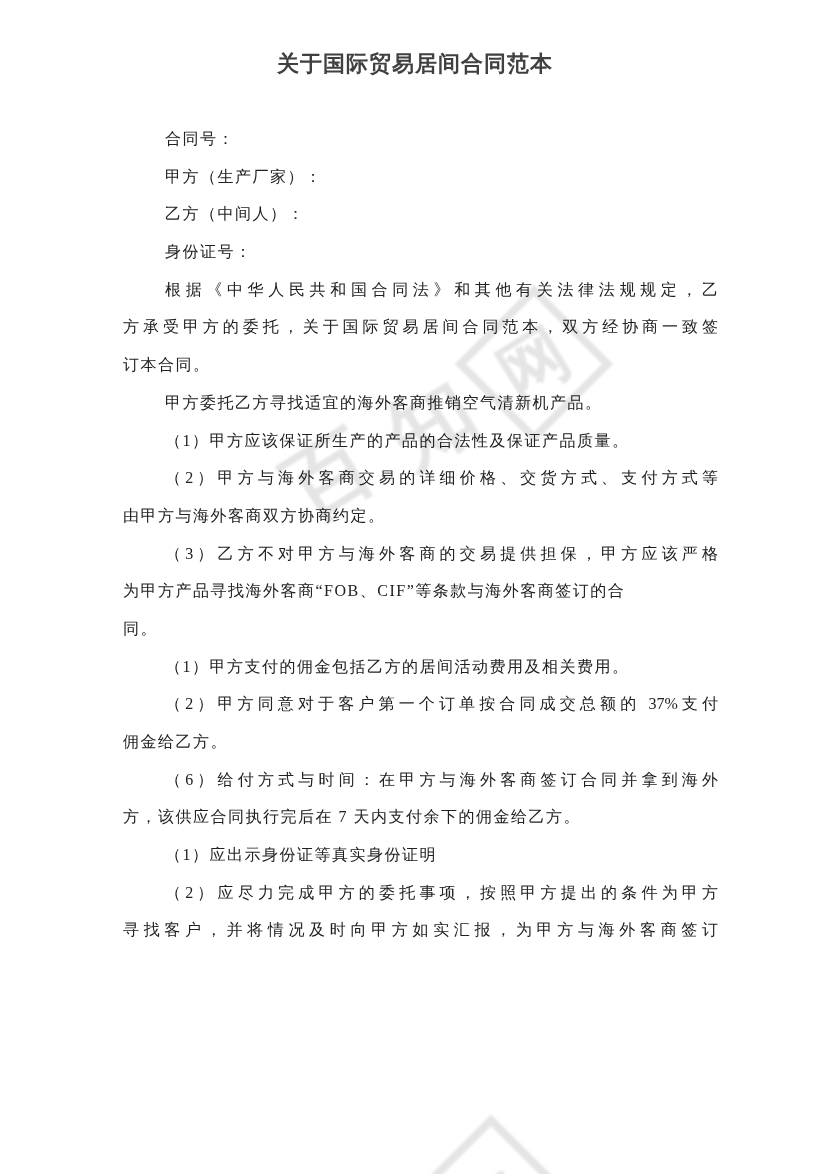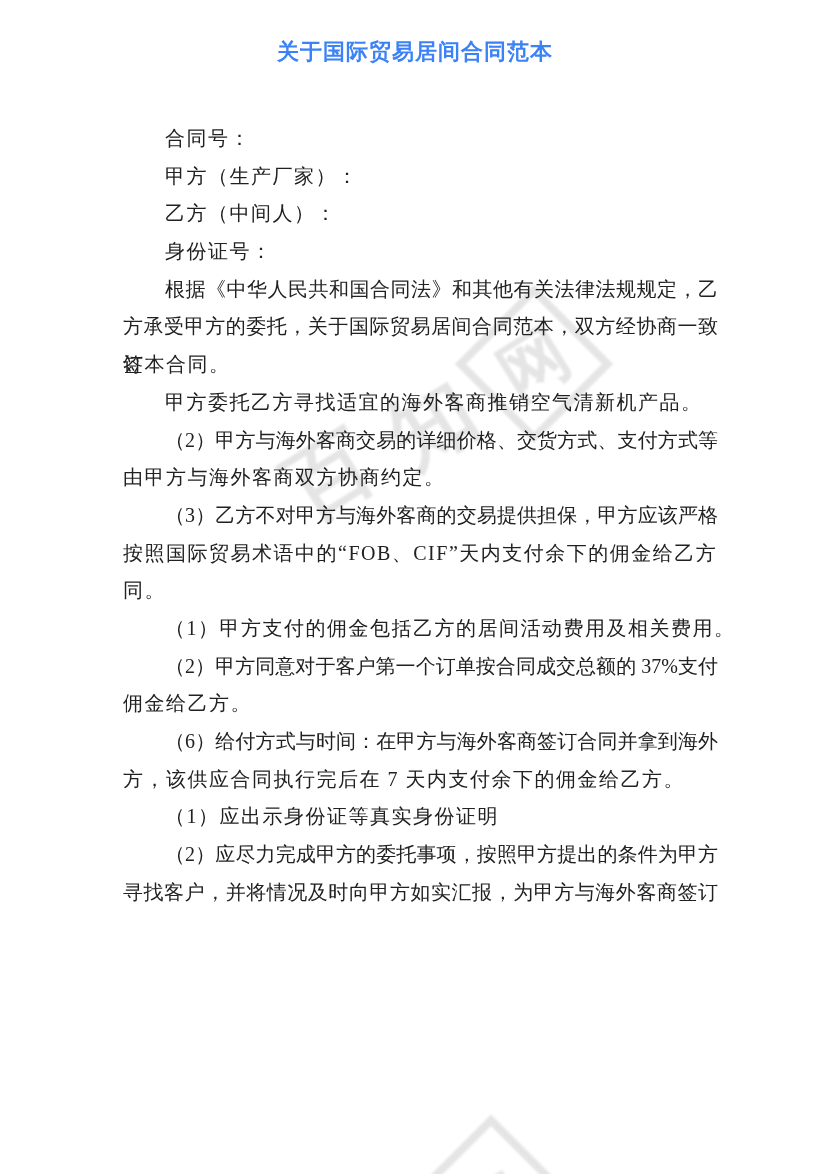--- a/index.html
+++ b/index.html
@@ -42,35 +42,35 @@
   .wm-diamond.bottom { left:408px; top:1149px; width:150px; height:150px; }
   .wm-diamond.bottom .wm-inner {
     font-size:104px; line-height:104px; font-weight:700;
     color:rgba(0,0,0,0.10);
     transform:rotate(-77deg);
   }
 
   
   .content { position:absolute; inset:0; z-index:1; }
   .doc-title {
-    padding-top:40px;
+    padding-top:52px;
     text-align:center;
     font-size:22px; line-height:24px;
     font-weight:700;
     letter-spacing:1px;
-    color:#3b82f6;
+    color:#404040;
   }
   .doc-body {
     position:absolute;
     left:123px; top:120px;
     width:595px;
   }
   .line {
     height:37.7px; line-height:37.7px;
-    font-size:20px;
+    font-size:16px;
     letter-spacing:1.5px;
     white-space:nowrap;
   }
   .line.indent { padding-left:42px; }
   .line.just {
     letter-spacing:0;
     white-space:normal;
     text-align:justify;
     text-align-last:justify;
     text-justify:inter-character;
@@ -96,24 +96,25 @@
     <div class="doc-title">关于国际贸易居间合同范本</div>
     <div class="doc-body">
         <div class="line indent">合同号：</div>
         <div class="line indent">甲方（生产厂家）：</div>
         <div class="line indent">乙方（中间人）：</div>
         <div class="line indent">身份证号：</div>
         <div class="line indent just">根据《中华人民共和国合同法》和其他有关法律法规规定，乙</div>
         <div class="line just">方承受甲方的委托，关于国际贸易居间合同范本，双方经协商一致签</div>
         <div class="line">订本合同。</div>
         <div class="line indent">甲方委托乙方寻找适宜的海外客商推销空气清新机产品。</div>
+        <div class="line indent">（1）甲方应该保证所生产的产品的合法性及保证产品质量。</div>
         <div class="line indent just">（2）甲方与海外客商交易的详细价格、交货方式、支付方式等</div>
         <div class="line">由甲方与海外客商双方协商约定。</div>
         <div class="line indent just">（3）乙方不对甲方与海外客商的交易提供担保，甲方应该严格</div>
-        <div class="line">按照国际贸易术语中的“FOB、CIF”天内支付余下的佣金给乙方</div>
+        <div class="line">为甲方产品寻找海外客商“FOB、CIF”等条款与海外客商签订的合</div>
         <div class="line">同。</div>
         <div class="line indent">（1）甲方支付的佣金包括乙方的居间活动费用及相关费用。</div>
         <div class="line indent just">（2）甲方同意对于客户第一个订单按合同成交总额的 37%支付</div>
         <div class="line">佣金给乙方。</div>
         <div class="line indent just">（6）给付方式与时间：在甲方与海外客商签订合同并拿到海外</div>
         <div class="line">方，该供应合同执行完后在 7 天内支付余下的佣金给乙方。</div>
         <div class="line indent">（1）应出示身份证等真实身份证明</div>
         <div class="line indent just">（2）应尽力完成甲方的委托事项，按照甲方提出的条件为甲方</div>
         <div class="line just">寻找客户，并将情况及时向甲方如实汇报，为甲方与海外客商签订</div>
       </div>

